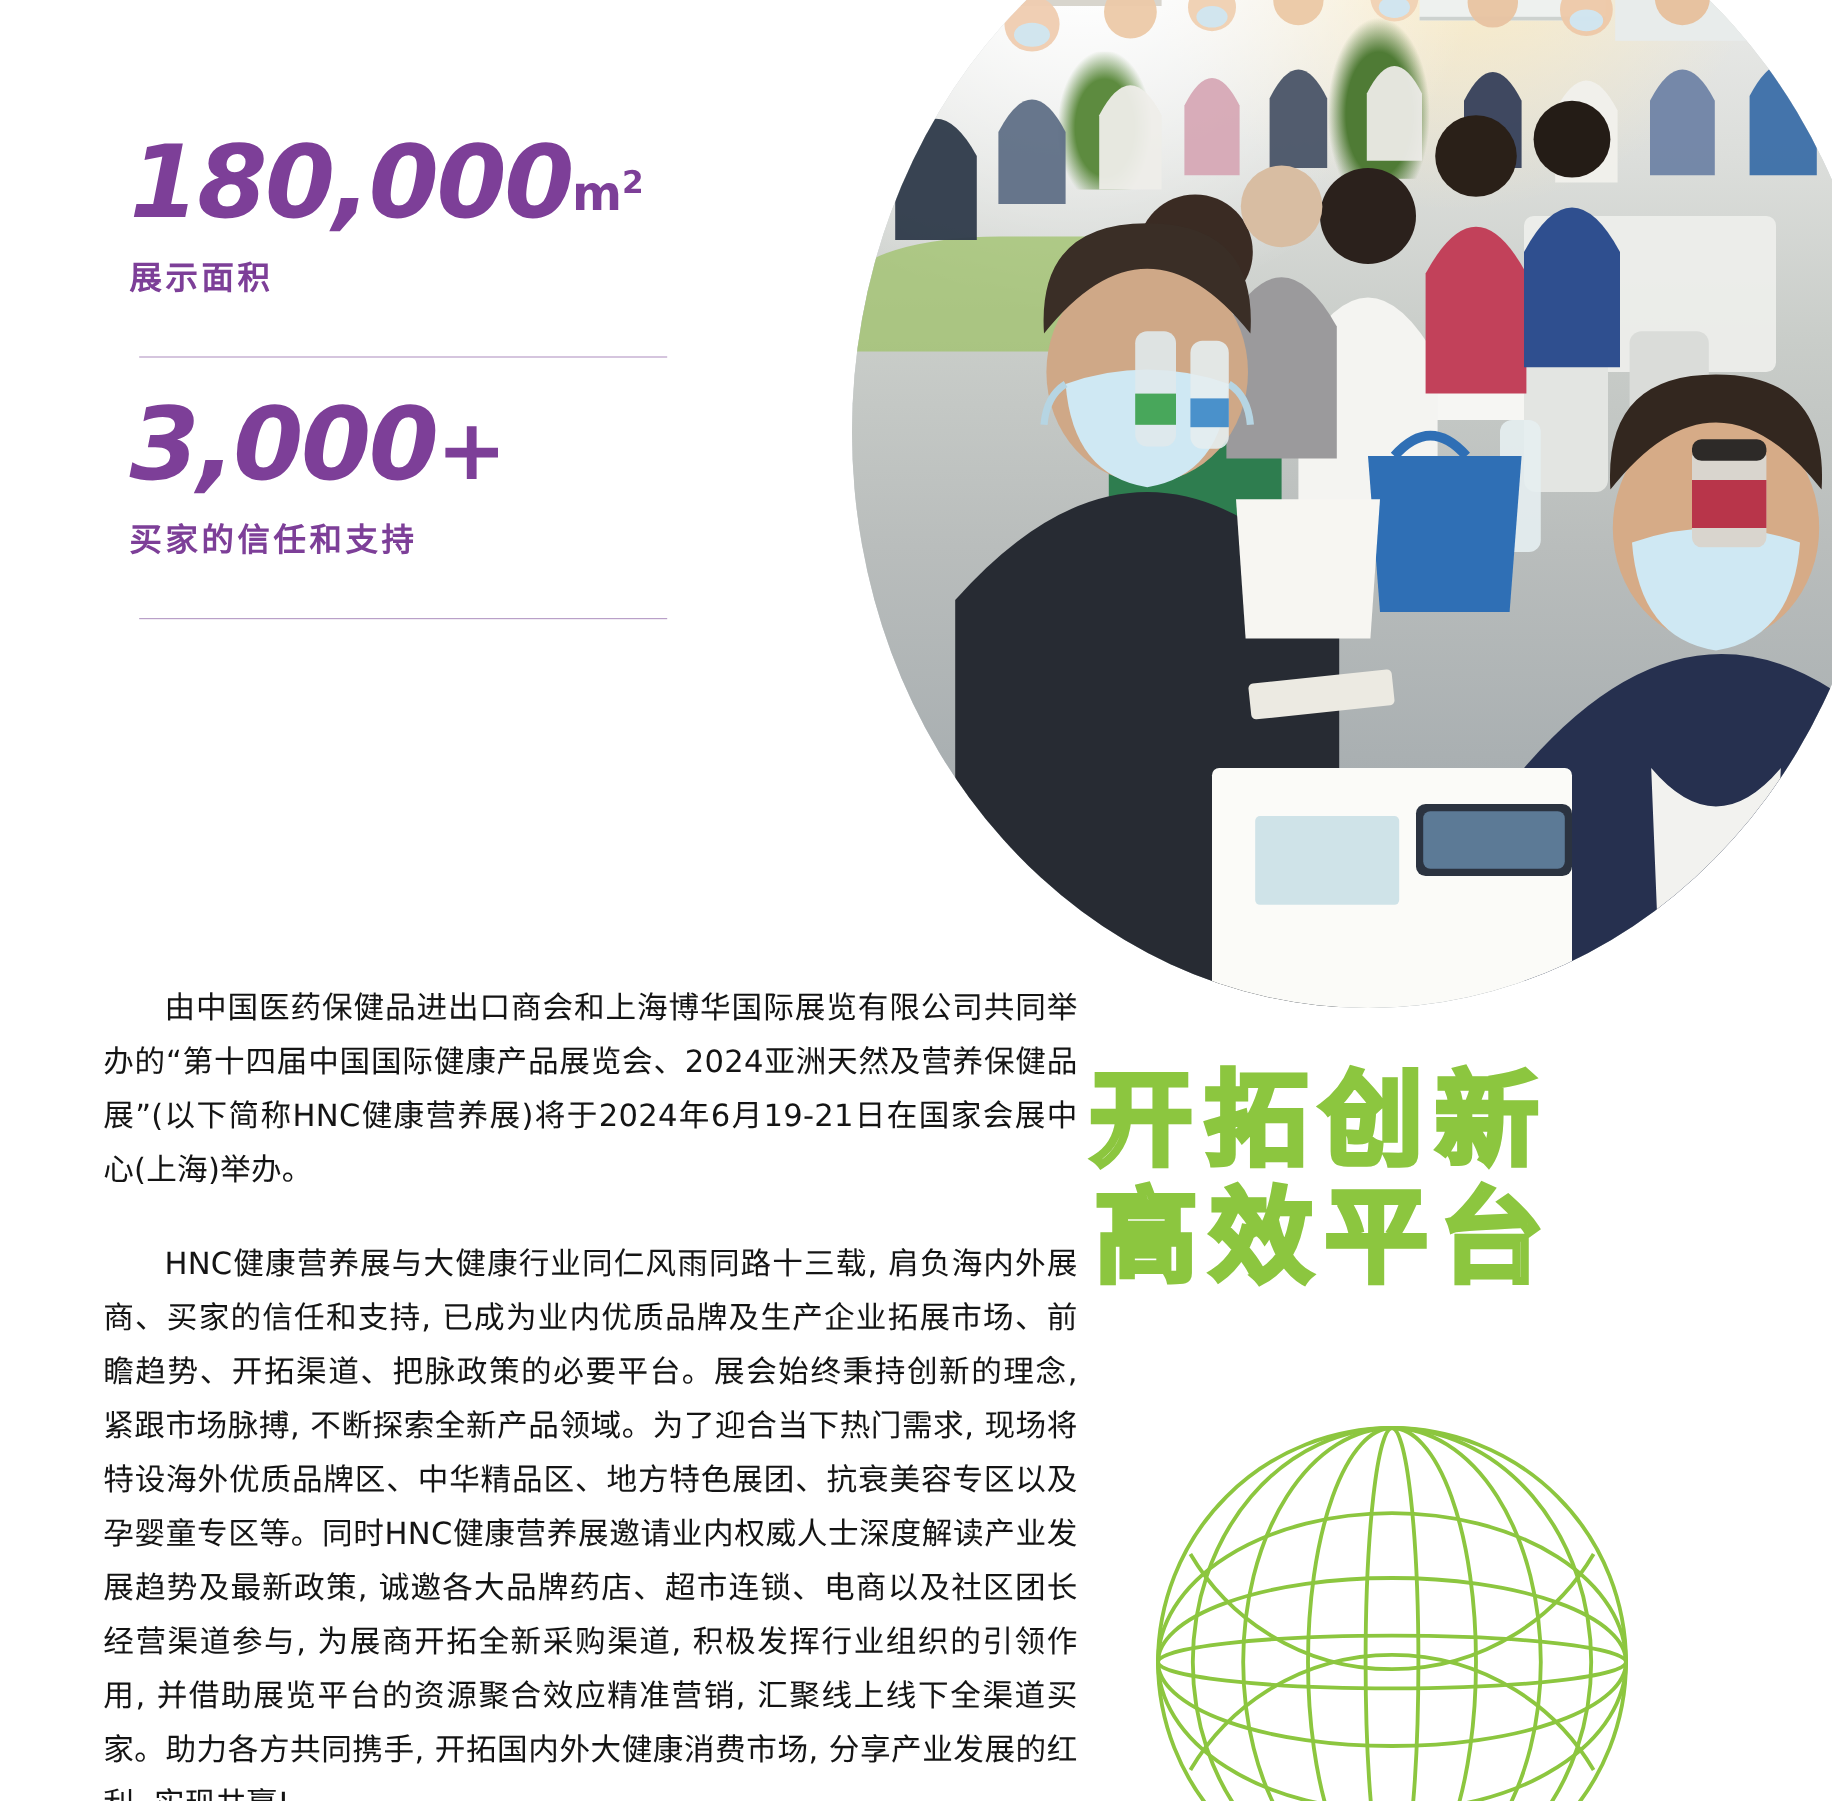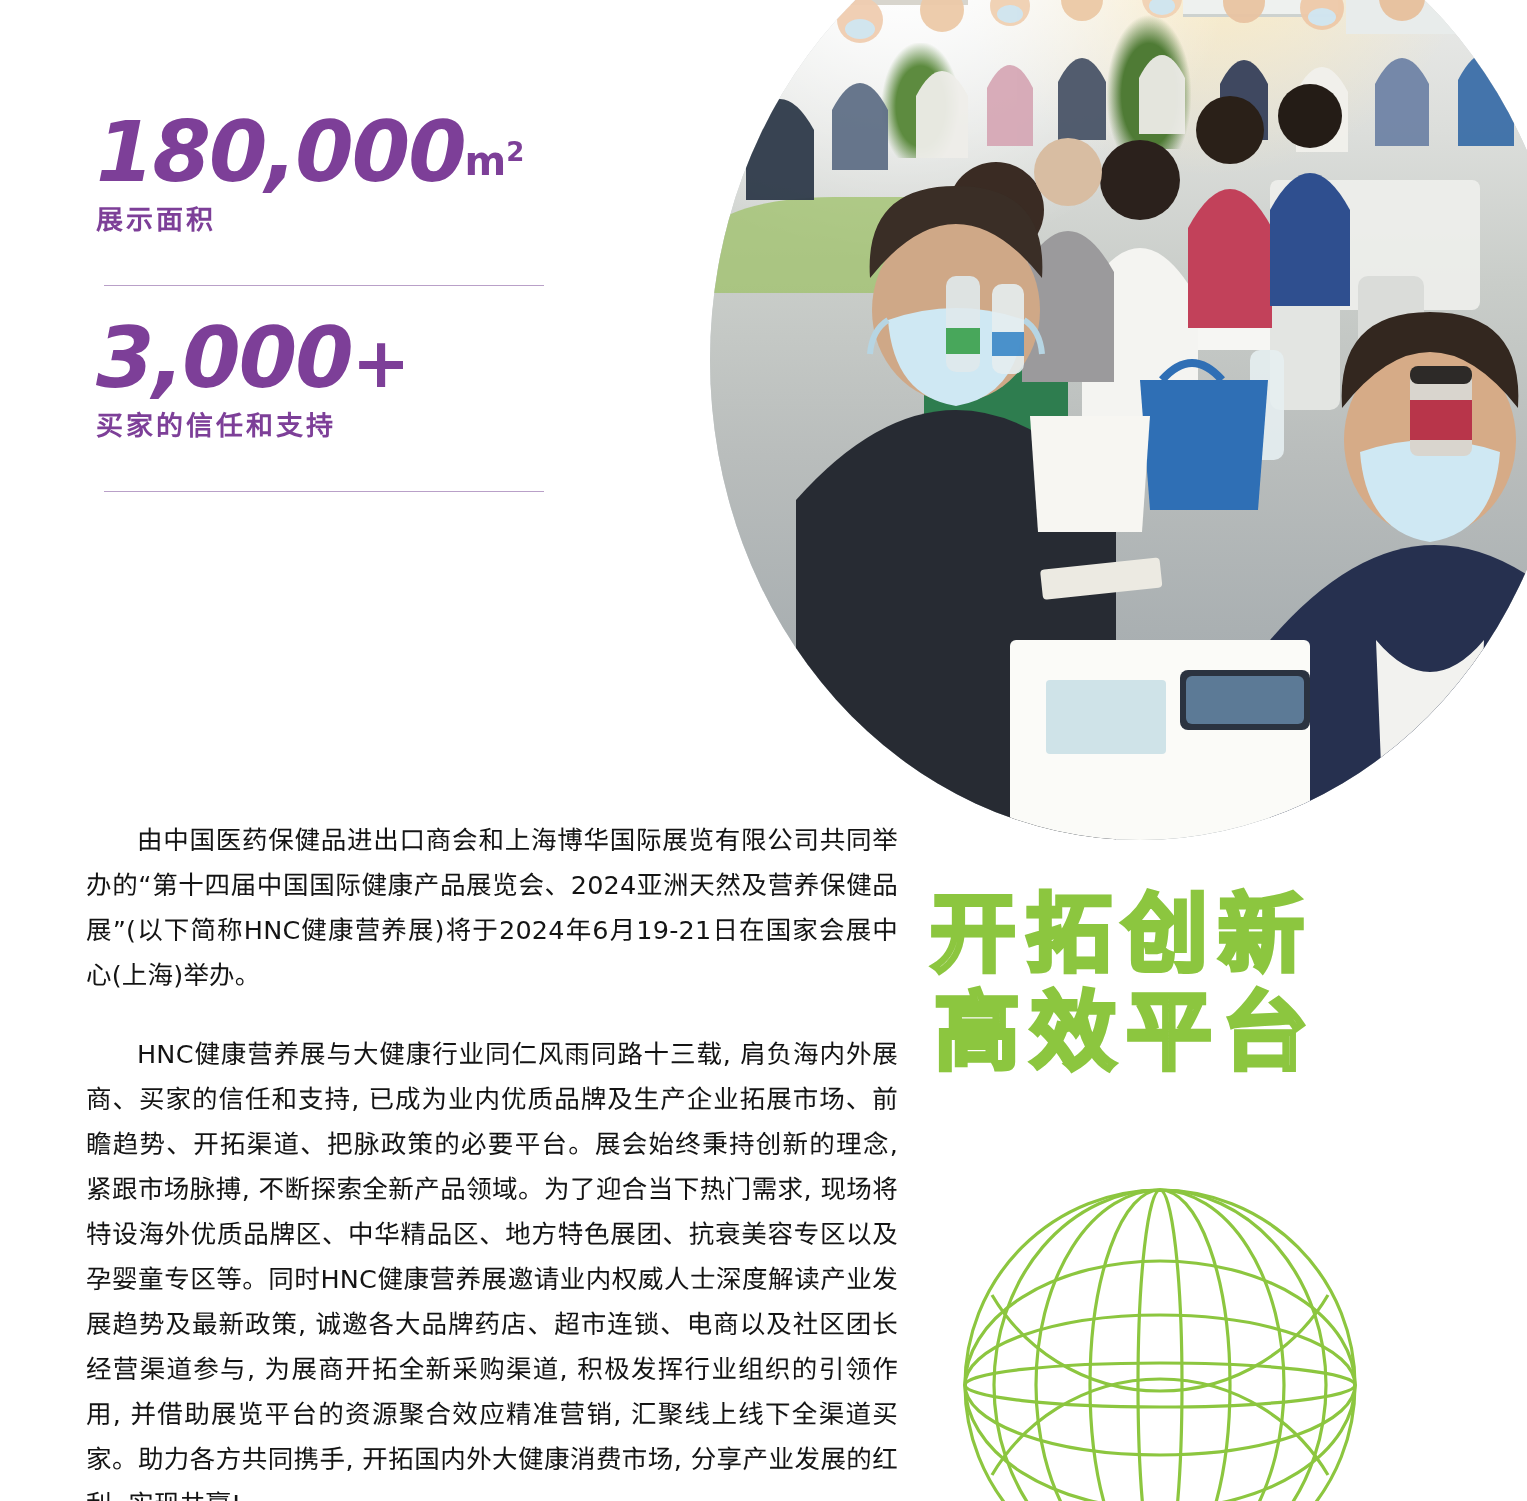--- a/index.html
+++ b/index.html
@@ -11,21 +11,21 @@
     height: 1501px;
     background: #ffffff;
     font-family: "Liberation Sans", "DejaVu Sans", sans-serif;
     position: relative;
     overflow: hidden;
   }
 
   
   .stats {
     position: absolute;
-    left: 96px;
+    left: 108px;
     top: 110px;
     width: 470px;
   }
   .stat-block {
     position: relative;
     padding-bottom: 18px;
   }
   .stat-number {
     font-family: "DejaVu Sans", sans-serif;
     font-weight: bold;
@@ -51,21 +51,21 @@
   }
   .stat-number .unit sup {
     font-size: 26px;
   }
   .stat-label {
     font-family: "DejaVu Sans", "Liberation Sans", sans-serif;
     font-weight: bold;
     font-size: 27px;
     color: #7d3f98;
     letter-spacing: 3px;
-    margin-top: 4px;
+    margin-top: 16px;
   }
   .stat-divider {
     width: 440px;
     height: 1px;
     background: #b9a0c8;
     margin: 30px 0 30px 8px;
   }
 
   
   .photo-circle {
@@ -108,21 +108,21 @@
     line-height: 45px;
     letter-spacing: 0.2px;
     text-align: justify;
   }
   .copy p { margin: 0 0 34px 0; text-indent: 2em; }
   .copy p:last-child { margin-bottom: 0; }
 
   
   .slogan {
     position: absolute;
-    left: 930px;
+    left: 908px;
     top: 885px;
     width: 560px;
   }
   .slogan-line {
     font-family: "DejaVu Sans", "Liberation Sans", sans-serif;
     font-weight: bold;
     font-size: 86px;
     line-height: 98px;
     letter-spacing: 10px;
     color: transparent;

